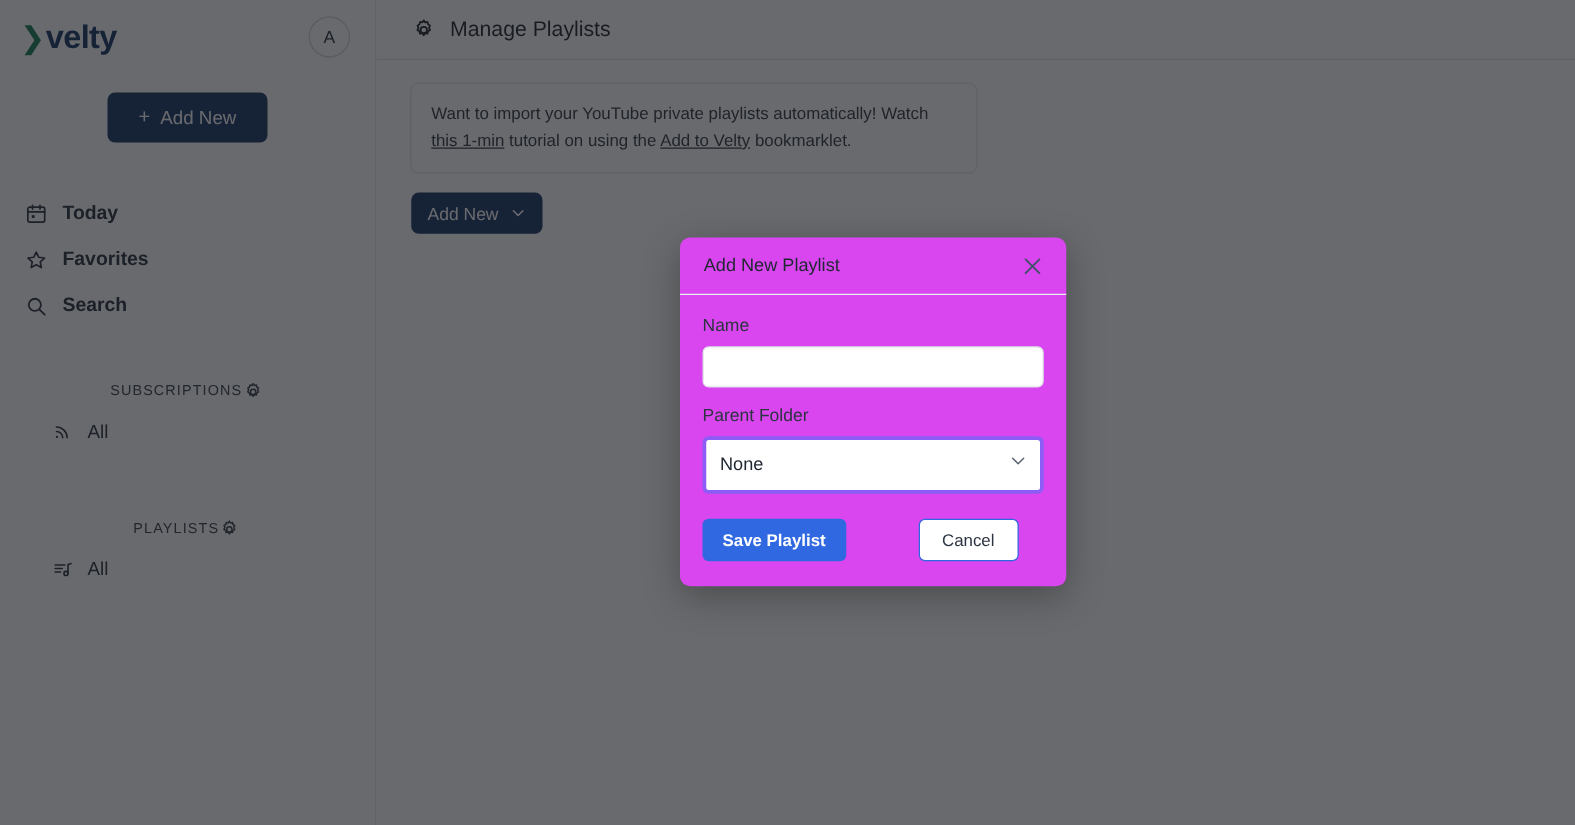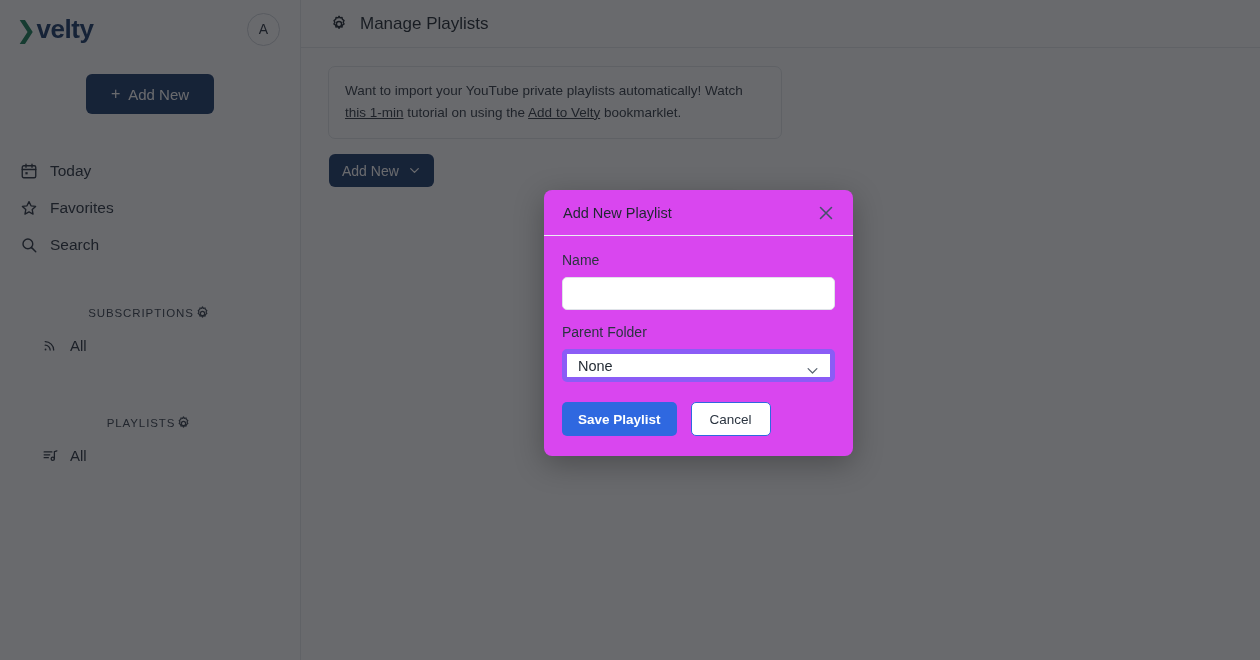--- a/index.html
+++ b/index.html
@@ -84,20 +84,21 @@
   .nav-list { margin-top: 38px; }
   .nav-item {
     display: flex;
     align-items: center;
     gap: 12px;
     height: 37px;
     padding-left: 20px;
     color: #2b3440;
     font-size: 15.5px;
     cursor: pointer;
+    font-weight: bold;
   }
   .nav-item .ico { width: 18px; height: 18px; display: block; flex: none; }
 
   .section-head {
     display: flex;
     align-items: center;
     justify-content: center;
     padding: 0 20px 0 19px;
     height: 24px;
     margin-top: 38px;
@@ -245,22 +246,22 @@
     background: #fff;
     padding: 0 10px;
     font-size: 14px;
     font-family: "Liberation Sans", sans-serif;
     color: #1f2730;
     outline: none;
   }
   .gap { height: 14px; }
   .select-box {
     position: relative;
-    width: 273px; height: 33px;
-    border: 5px solid #8b5cf6;
+    width: 273px; height: 46px;
+    border: 3px solid #8b5cf6;
     border-radius: 5px;
     display: flex;
     align-items: center;
     padding: 0 11px;
     font-size: 14.5px;
     color: #1f2730;
     cursor: pointer;
     background: #fff;
   }
   .select-box .sel-chev {
@@ -288,20 +289,21 @@
   .btn-cancel {
     background: #fff;
     color: #2b3440;
     border: 1px solid #2f68e0;
     border-radius: 5px;
     height: 34px;
     padding: 0 18px;
     font-size: 13.5px;
     cursor: pointer;
     font-family: "Liberation Sans", sans-serif;
+    margin-left: 44px;
   }
 </style>
 </head>
 <body>
 
 <div id="app">
 
   <aside class="sidebar">
 
     <div class="sidebar-top">

